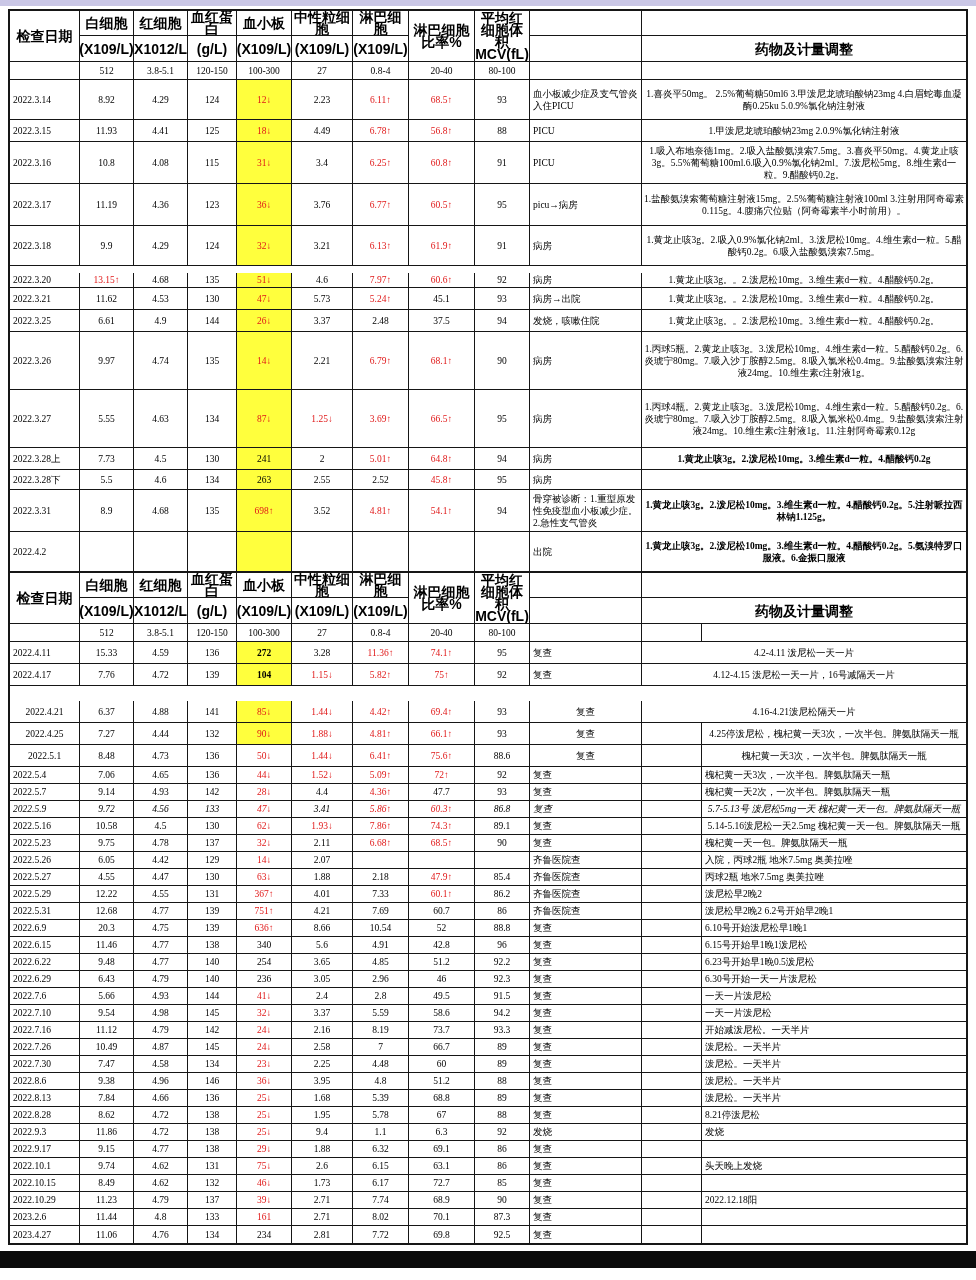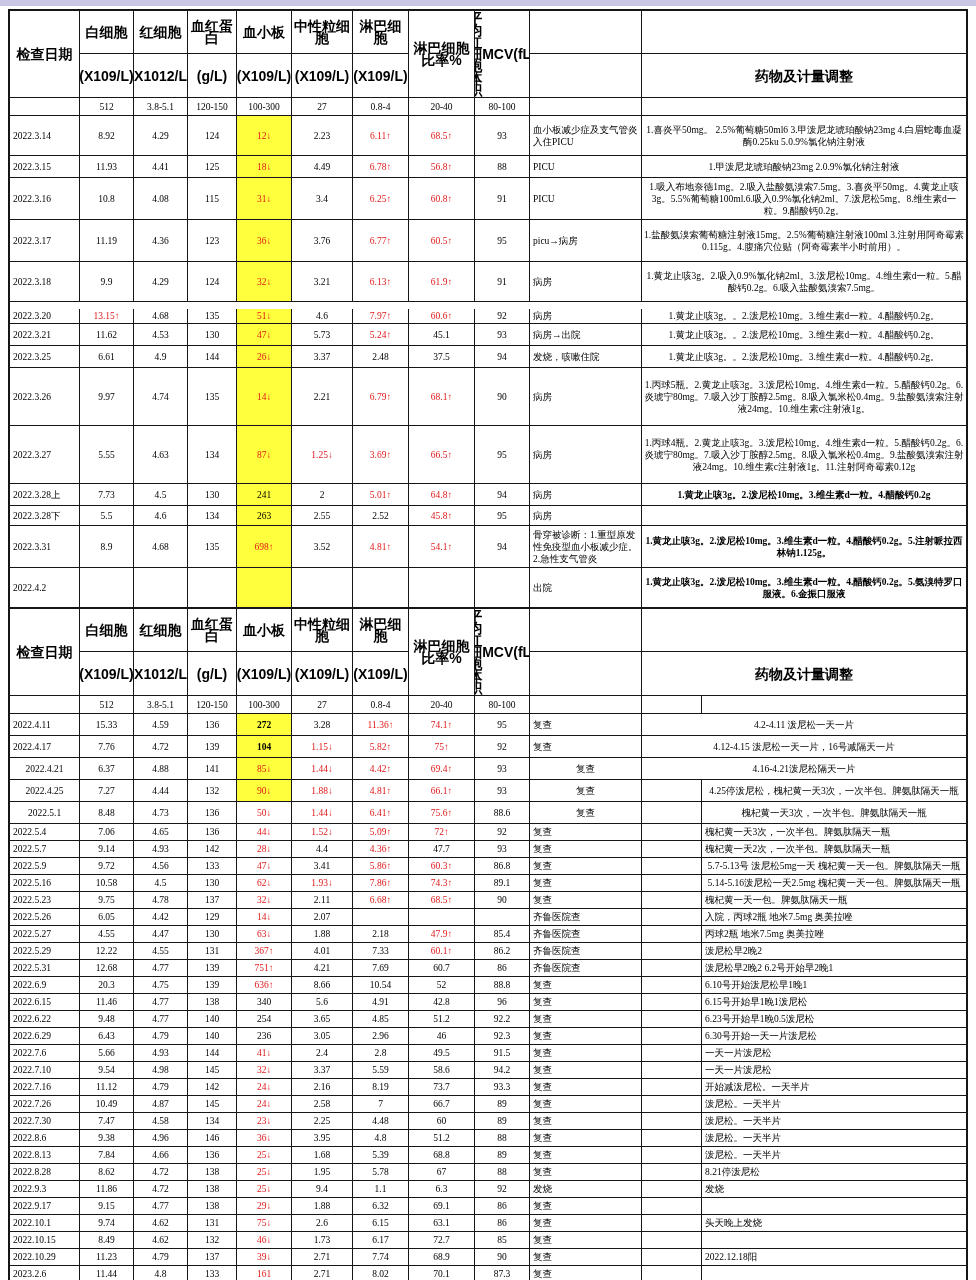--- a/index.html
+++ b/index.html
@@ -10,21 +10,21 @@
   .row:last-child{border-bottom:none;}
   .hrow{min-height:40px;}
   .hrow2{border-top:1px solid #161616;}
   .refrow{min-height:18px;}
   .cell{border-right:1px solid #161616;display:flex;flex-direction:row;align-items:center;justify-content:center;
         text-align:center;font-size:9.5px;line-height:12px;box-sizing:border-box;padding:1px 2px;overflow:hidden;}
   .row>.cell:last-child,.row>.stack:last-child{border-right:none;}
   .stack{display:flex;flex-direction:column;border-right:1px solid #161616;box-sizing:border-box;}
   .stack>.cell{border-right:none;flex:1 1 50%;width:auto;}
   .stack>.cell:first-child{border-bottom:1px solid #161616;}
-  .col2{justify-content:center;}
+  .col2{flex-direction:column;justify-content:center;}
   .c-date{flex:0 0 70px;width:70px;}
   .c-wbc{flex:0 0 54px;width:54px;}
   .c-rbc{flex:0 0 54px;width:54px;}
   .c-hgb{flex:0 0 49px;width:49px;}
   .c-plt{flex:0 0 55px;width:55px;}
   .c-neu{flex:0 0 61px;width:61px;}
   .c-lym{flex:0 0 56px;width:56px;}
   .c-rat{flex:0 0 66px;width:66px;}
   .c-mcv{flex:0 0 55px;width:55px;}
   .c-sta{flex:0 0 112px;width:112px;}
@@ -352,21 +352,21 @@
       <div class="cell c-rbc">4.72</div>
       <div class="cell c-hgb">139</div>
       <div class="cell c-plt hl bold">104</div>
       <div class="cell c-neu red">1.15↓</div>
       <div class="cell c-lym red">5.82↑</div>
       <div class="cell c-rat red">75↑</div>
       <div class="cell c-mcv">92</div>
       <div class="cell c-sta aleft">复查</div>
       <div class="cell c-medw meds">4.12-4.15 泼尼松一天一片，16号减隔天一片</div>
     </div>
-    <div class="row drow" style="min-height: 22px;">
+    <div class="row drow" style="min-height: 22px; margin-top: 15px;">
       <div class="cell c-date">2022.4.21</div>
       <div class="cell c-wbc">6.37</div>
       <div class="cell c-rbc">4.88</div>
       <div class="cell c-hgb">141</div>
       <div class="cell c-plt red hl">85↓</div>
       <div class="cell c-neu red">1.44↓</div>
       <div class="cell c-lym red">4.42↑</div>
       <div class="cell c-rat red">69.4↑</div>
       <div class="cell c-mcv">93</div>
       <div class="cell c-sta">复查</div>
@@ -421,21 +421,21 @@
       <div class="cell c-hgb">142</div>
       <div class="cell c-plt red">28↓</div>
       <div class="cell c-neu">4.4</div>
       <div class="cell c-lym red">4.36↑</div>
       <div class="cell c-rat">47.7</div>
       <div class="cell c-mcv">93</div>
       <div class="cell c-sta aleft">复查</div>
       <div class="cell c-gap"></div>
       <div class="cell c-med meds aleft">槐杞黄一天2次，一次半包。脾氨肽隔天一瓶</div>
     </div>
-    <div class="row drow" style="min-height: 17px;">
+    <div class="row drow" style="min-height: 17px; font-style: italic;">
       <div class="cell c-date aleft">2022.5.9</div>
       <div class="cell c-wbc">9.72</div>
       <div class="cell c-rbc">4.56</div>
       <div class="cell c-hgb">133</div>
       <div class="cell c-plt red">47↓</div>
       <div class="cell c-neu">3.41</div>
       <div class="cell c-lym red">5.86↑</div>
       <div class="cell c-rat red">60.3↑</div>
       <div class="cell c-mcv">86.8</div>
       <div class="cell c-sta aleft">复查</div>

